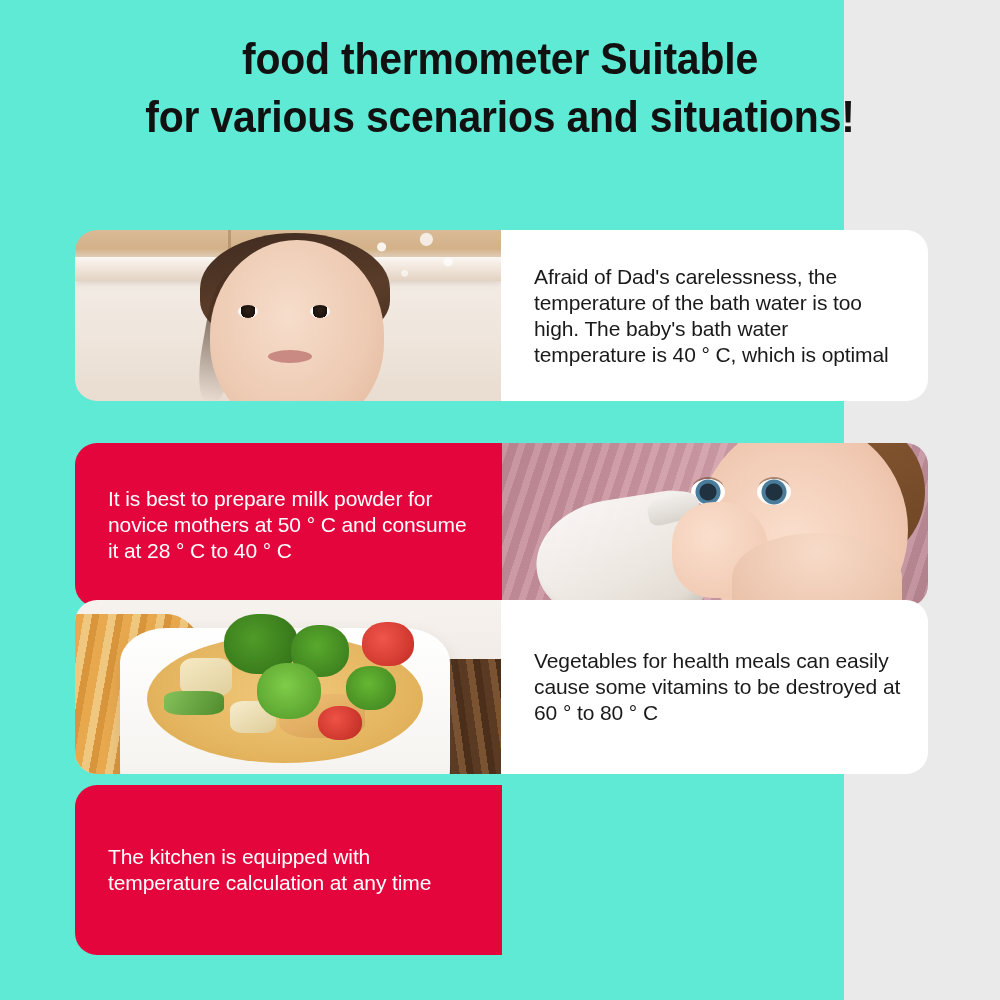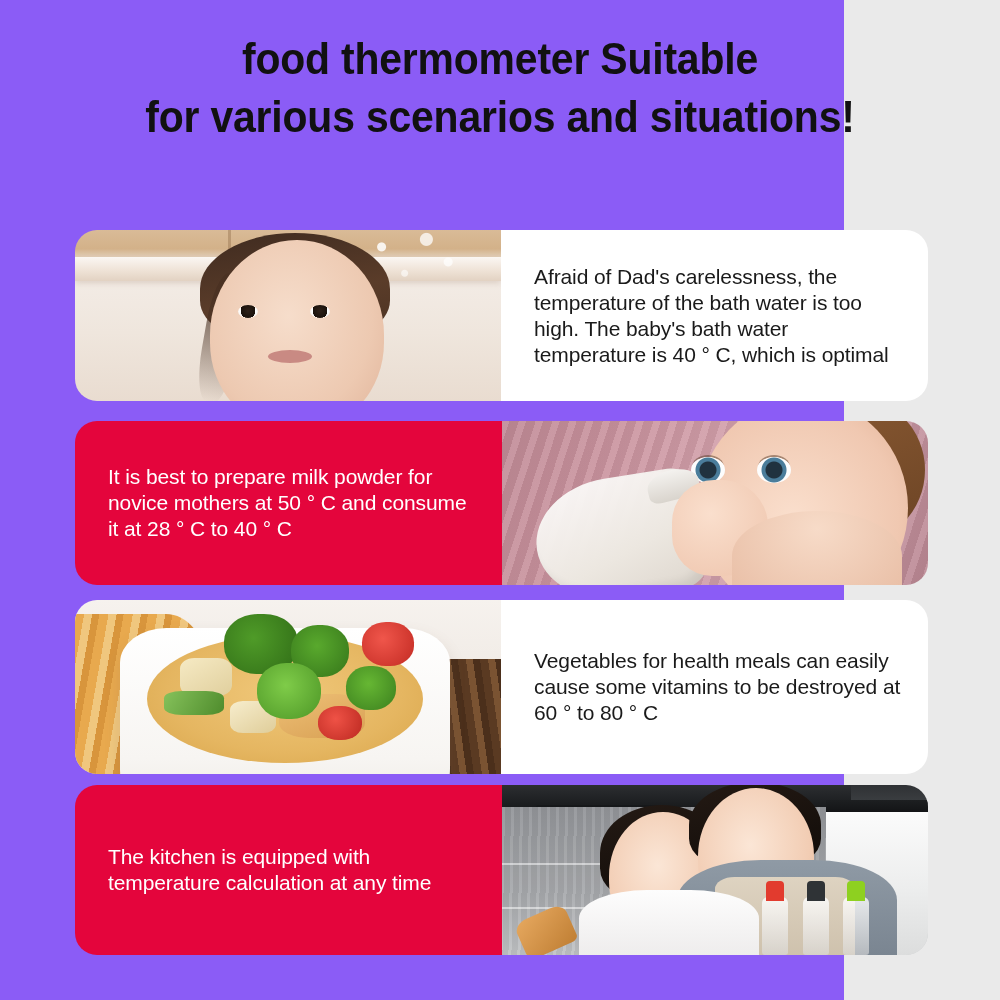--- a/index.html
+++ b/index.html
@@ -10,21 +10,21 @@
     width: 1000px;
     height: 1000px;
     background: #eaeaea;
     font-family: "Liberation Sans", sans-serif;
     overflow: hidden;
   }
   .page {
     position: relative;
     width: 844px;
     height: 1000px;
-    background: #8b5cf6;
+    background: #5eead4;
   }
 
   
   .title-block {
     position: absolute;
     left: 0;
     top: 30px;
     width: 1000px;
     text-align: center;
   }
@@ -43,23 +43,23 @@
   .card {
     position: absolute;
     left: 75px;
     width: 853px;
     border-radius: 22px;
     overflow: hidden;
     display: flex;
     flex-direction: row;
   }
   .card-1 { top: 230px; height: 171px; }
-  .card-2 { top: 421px; height: 164px; }
+  .card-2 { top: 443px; height: 164px; }
   .card-3 { top: 600px; height: 174px; align-items: center; }
-  .card-4 { top: 785px; height: 170px; }
+  .card-4 { top: 785px; height: 170px; flex-direction: column; }
 
   .card-2 .pane-text, .card-4 .pane-text { order: 1; }
   .card-2 .pane-photo, .card-4 .pane-photo { order: 2; }
 
   .pane-photo {
     width: 426px;
     height: 100%;
     position: relative;
     overflow: hidden;
     flex: none;

